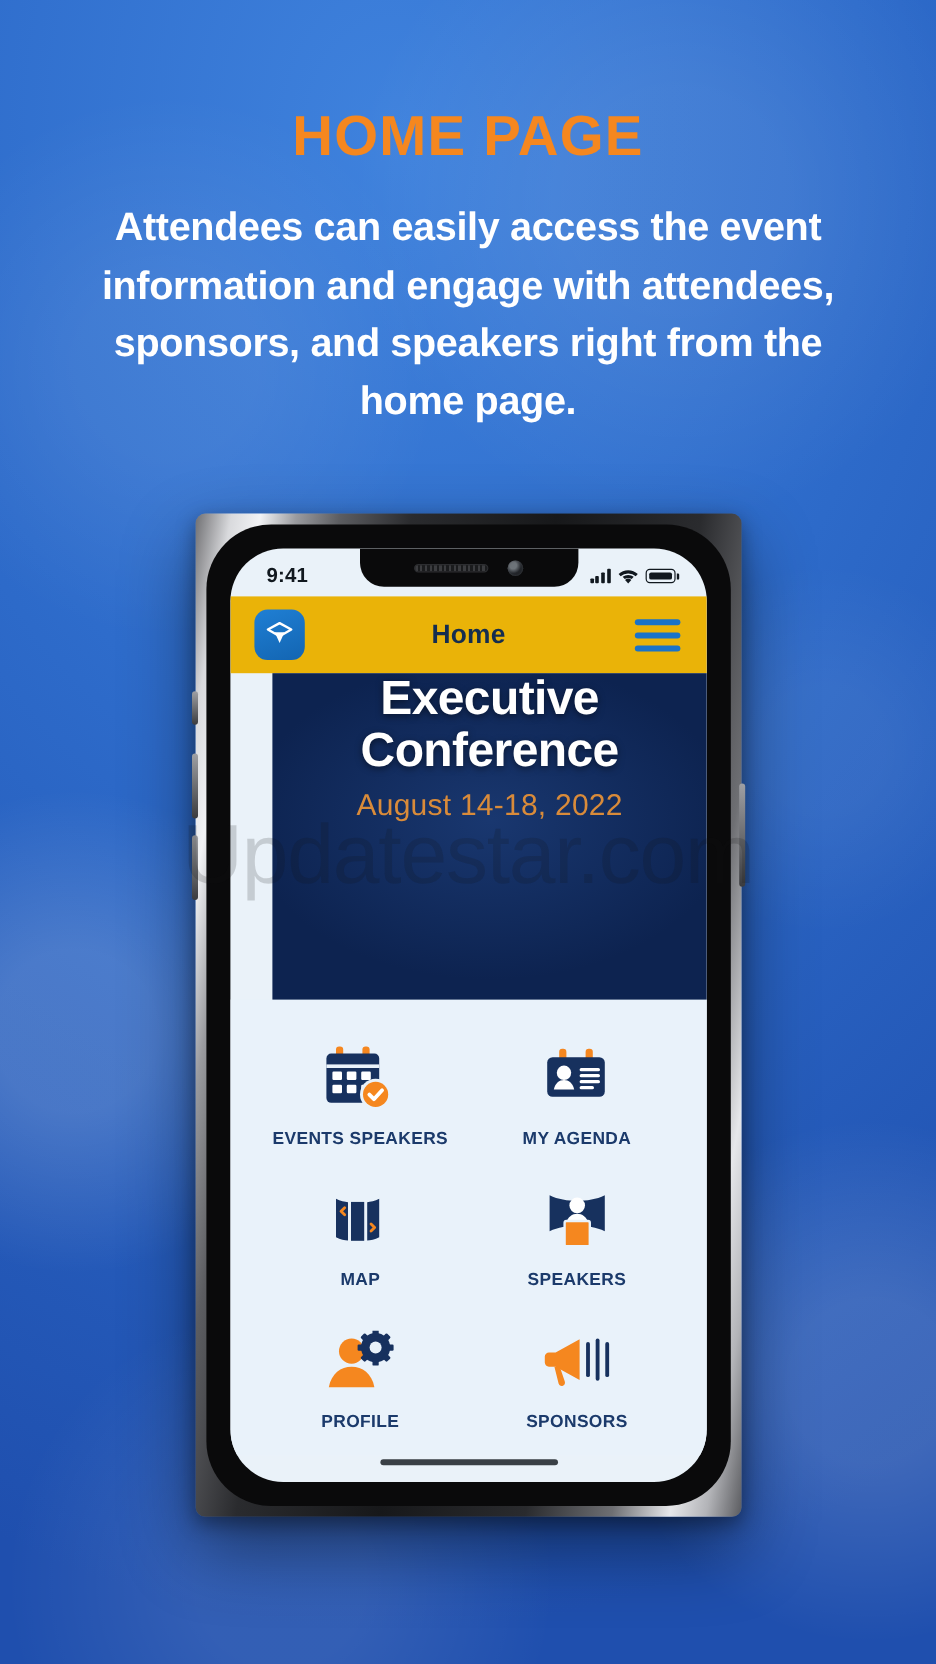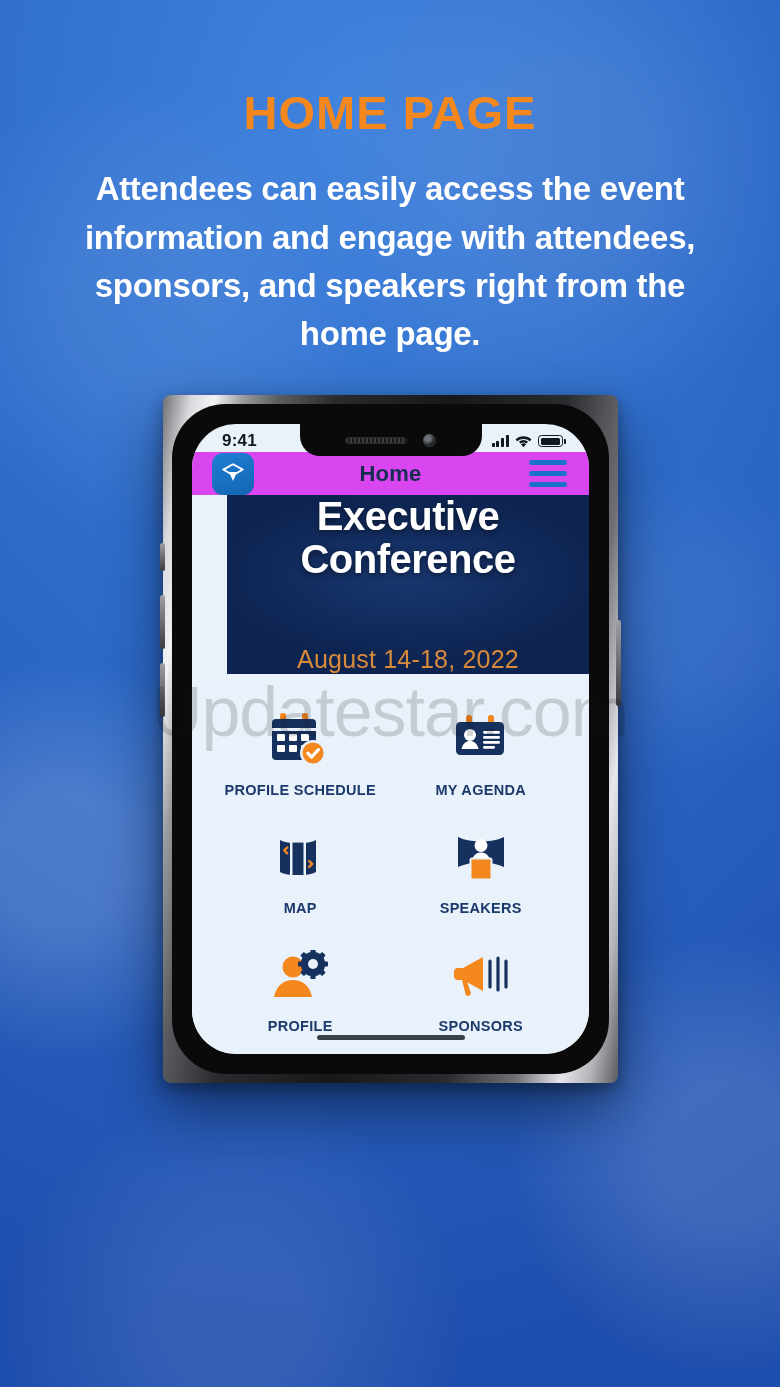--- a/index.html
+++ b/index.html
@@ -30,22 +30,22 @@
     font-weight:700; line-height:1.05;
   }
   .subhead {
     margin-top:28px; color:#ffffff; font-weight:bold;
     font-size:33px; line-height:1.46; letter-spacing:-.3px;
     padding:0 48px;
   }
 
   
   .phone {
-    position:absolute; left:163px; top:395px;
-    width:455px; height:688px;
+    position:absolute; left:163px; top:428px;
+    width:455px; height:836px;
     border-radius:8px;
     background:linear-gradient(100deg,#6f6f72 0%,#d9dadd 5%,#f2f3f5 9%,#9a9b9f 14%,
                #5c5d61 20%,#2a2b2e 30%,#17181a 50%,#2a2b2e 70%,#6e6f73 82%,
                #e6e7ea 90%,#b3b4b8 95%,#5a5b5f 100%);
     box-shadow:0 26px 60px rgba(0,0,0,.45), 0 6px 16px rgba(0,0,0,.35);
   }
   .bezel {
     position:absolute; inset:9px;
     border-radius:54px;
     background:#0a0a0b;
@@ -90,37 +90,37 @@
   .bars i:nth-child(1){height:4px}.bars i:nth-child(2){height:6.5px}
   .bars i:nth-child(3){height:9px}.bars i:nth-child(4){height:12px}
   .batt { width:25px; height:12px; border:1.6px solid #11181f; border-radius:3.5px;
           position:relative; }
   .batt::after{content:"";position:absolute;right:-3.6px;top:3px;width:2px;height:5px;
           background:#11181f;border-radius:0 1px 1px 0;}
   .batt i{position:absolute;inset:1.6px;background:#11181f;border-radius:1.6px;display:block;}
 
   
   .appbar {
-    height:64px; background:#d946ef;
+    height:64px; background:#eab308;
     display:flex; align-items:center; justify-content:space-between;
     padding:0 22px 0 20px;
   }
   .logo {
     width:42px; height:42px; border-radius:11px; flex:0 0 auto;
     background:linear-gradient(160deg,#1f7fd4,#1365b2);
     display:flex; align-items:center; justify-content:center;
   }
   .app-title { font-size:22px; font-weight:bold; color:#152d4f; letter-spacing:.2px; }
   .burger { width:40px; display:flex; flex-direction:column; gap:6px; align-items:flex-end; }
   .burger span { display:block; width:38px; height:5px; border-radius:2.5px; background:#1a73c8; }
 
   
   .hero {
     position:relative; height:272px; background:#0d2350;
-    display:flex; flex-direction:column; align-items:center; justify-content:space-between;
+    display:flex; flex-direction:column; align-items:center; justify-content:flex-start;
     overflow:hidden;
     margin-left:35px;
   }
   .hero::before{
     content:""; position:absolute; inset:0;
     background:radial-gradient(ellipse 80% 70% at 50% 45%, rgba(40,80,150,.45), rgba(0,0,0,0) 70%);
   }
   .hero-title {
     position:relative; color:#fff; font-weight:bold; font-size:40px;
     line-height:1.08; text-align:center; letter-spacing:-.5px;
@@ -239,21 +239,21 @@
                   <rect x="32" y="23" width="8" height="7" rx="1"></rect>
                   <rect x="8" y="34" width="8" height="7" rx="1"></rect>
                   <rect x="20" y="34" width="8" height="7" rx="1"></rect>
                   <rect x="32" y="34" width="8" height="7" rx="1"></rect>
                 </g>
                 <circle cx="44" cy="42" r="13" fill="#e9f2fa"></circle>
                 <circle cx="44" cy="42" r="10.5" fill="#f5871f"></circle>
                 <path d="M38.8 42.2 42.6 46 49.4 38.6" fill="none" stroke="#fff" stroke-width="3.2" stroke-linecap="round" stroke-linejoin="round"></path>
               </svg>
             </div>
-            <div class="lbl">PROFILE SCHEDULE</div>
+            <div class="lbl">EVENTS SPEAKERS</div>
           </div>
 
           <div class="tile">
             <div class="ico">
               <svg width="62" height="58" viewBox="0 0 62 58">
                 <rect x="16" y="4" width="6" height="12" rx="2.6" fill="#f5871f"></rect>
                 <rect x="38" y="4" width="6" height="12" rx="2.6" fill="#f5871f"></rect>
                 <rect x="6" y="11" width="48" height="33" rx="4.5" fill="#17315e"></rect>
                 <circle cx="20" cy="24" r="6" fill="#fff"></circle>
                 <path d="M11.5 38c1.2-5.5 4.6-8 8.5-8s7.3 2.5 8.5 8z" fill="#fff"></path>

